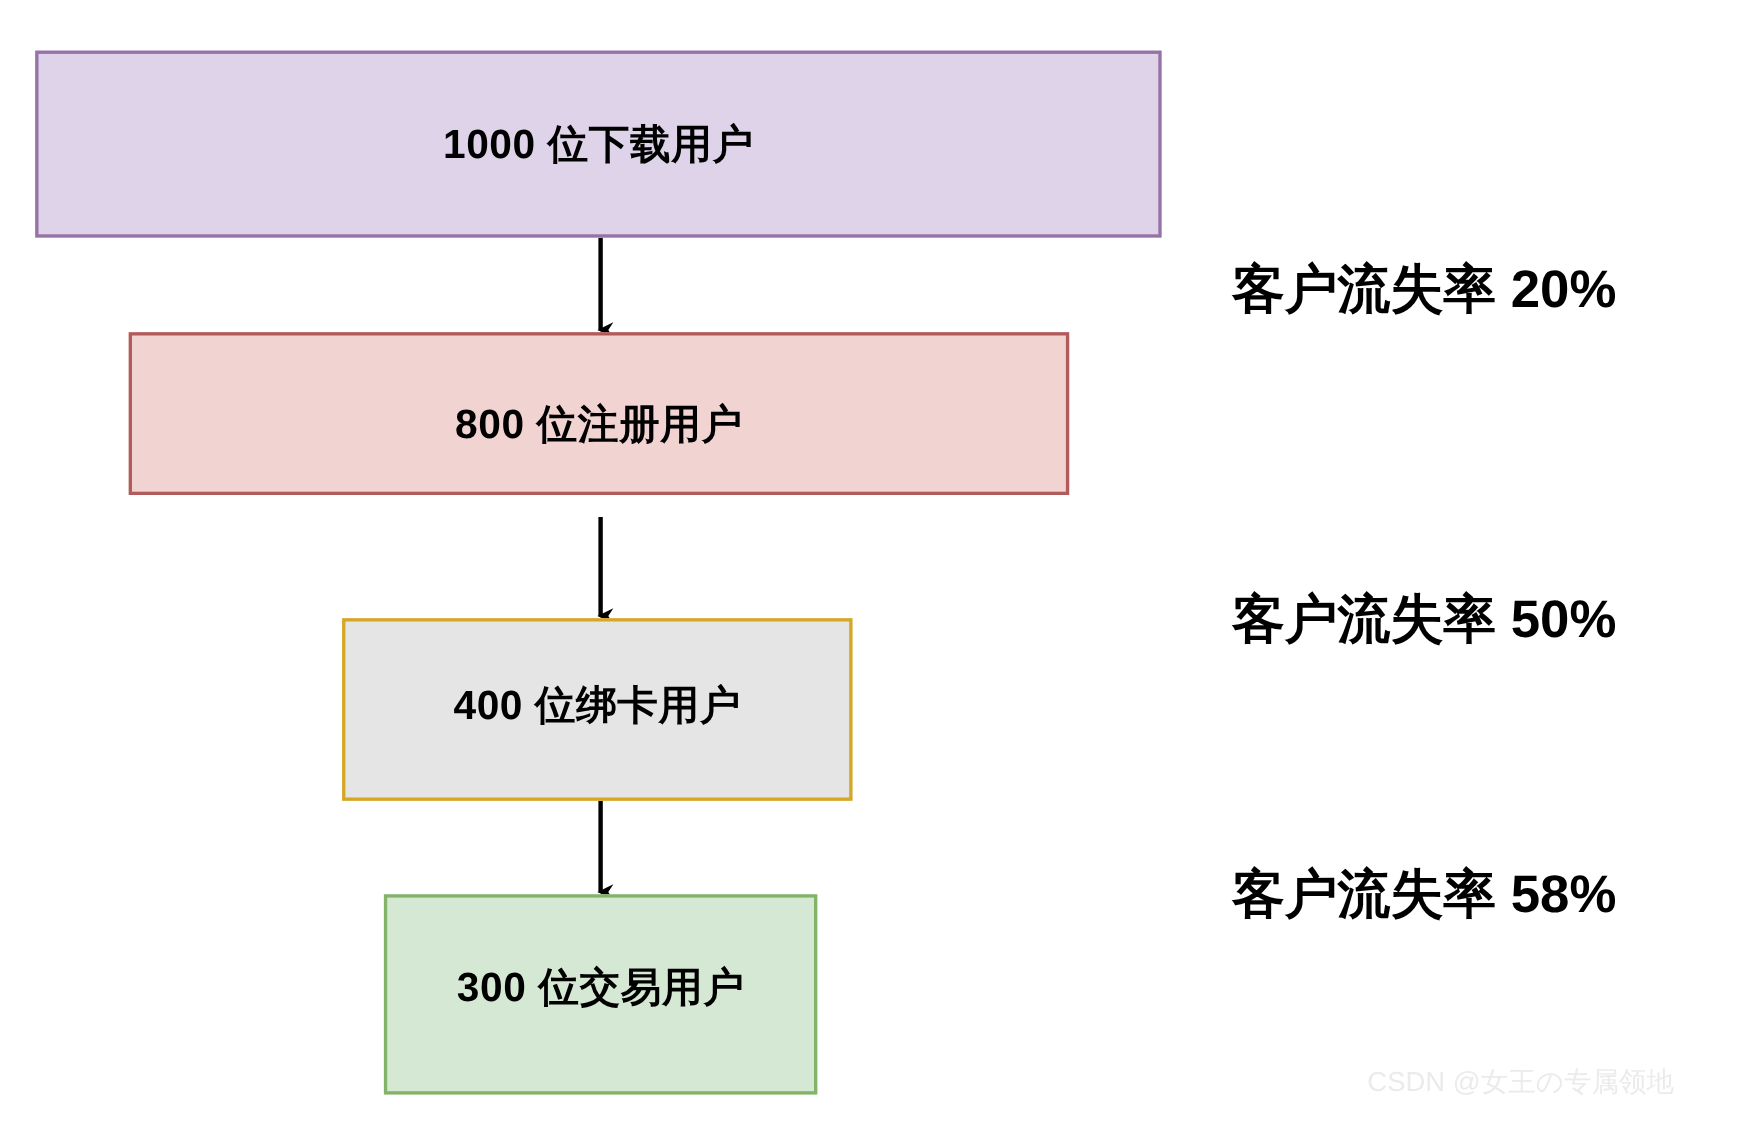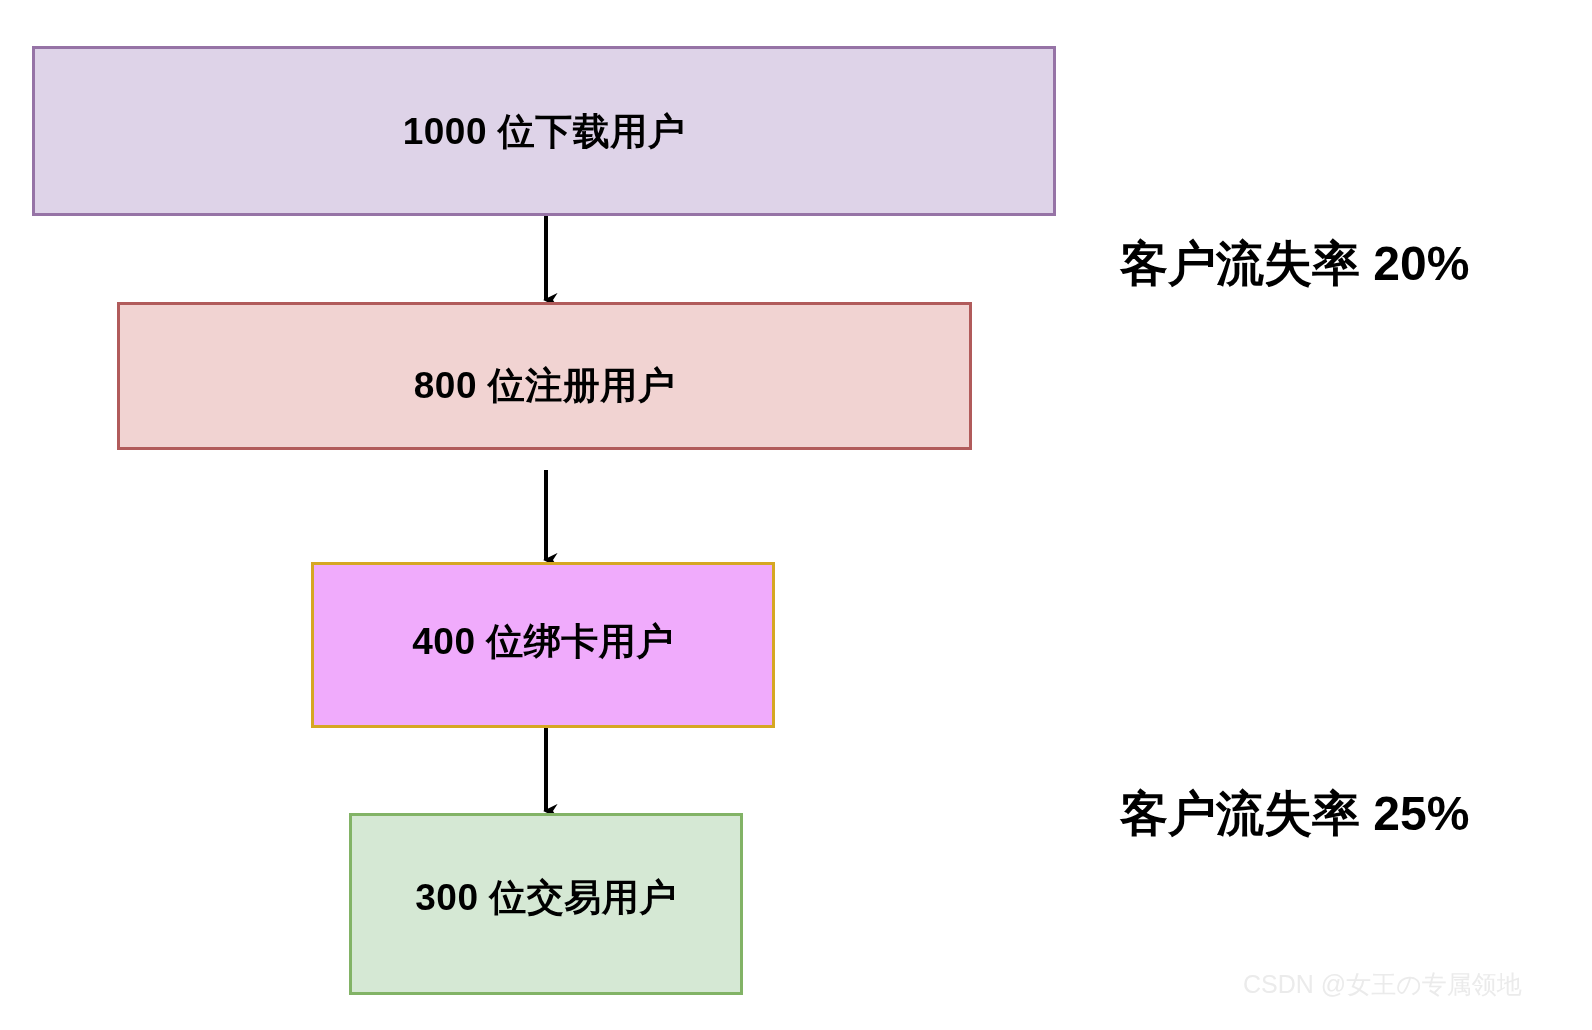--- a/index.html
+++ b/index.html
@@ -51,21 +51,21 @@
     left: 117px; top: 302px;
     width: 855px; height: 148px;
     background: #f1d3d2;
     border-color: #b15b5b;
   }
   #stage-1 .stage-label { margin-top: 62px; }
 
   #stage-2 {
     left: 311px; top: 562px;
     width: 464px; height: 166px;
-    background: #f0abfc;
+    background: #e5e5e5;
     border-color: #d6a723;
   }
   #stage-2 .stage-label { margin-top: 58px; }
 
   #stage-3 {
     left: 349px; top: 813px;
     width: 394px; height: 182px;
     background: #d5e8d4;
     border-color: #82b366;
   }
@@ -130,17 +130,18 @@
 
   <div class="stage" id="stage-2">
     <span class="stage-label">400 位绑卡用户</span>
   </div>
 
   <div class="stage" id="stage-3">
     <span class="stage-label">300 位交易用户</span>
   </div>
 
   <div class="churn-note" id="churn-0">客户流失率 20%</div>
-  <div class="churn-note" id="churn-2">客户流失率 25%</div>
+  <div class="churn-note" id="churn-1">客户流失率 50%</div>
+  <div class="churn-note" id="churn-2">客户流失率 58%</div>
 
   <div id="watermark">CSDN @女王の专属领地</div>
 
 </div>
 
 </body></html>

